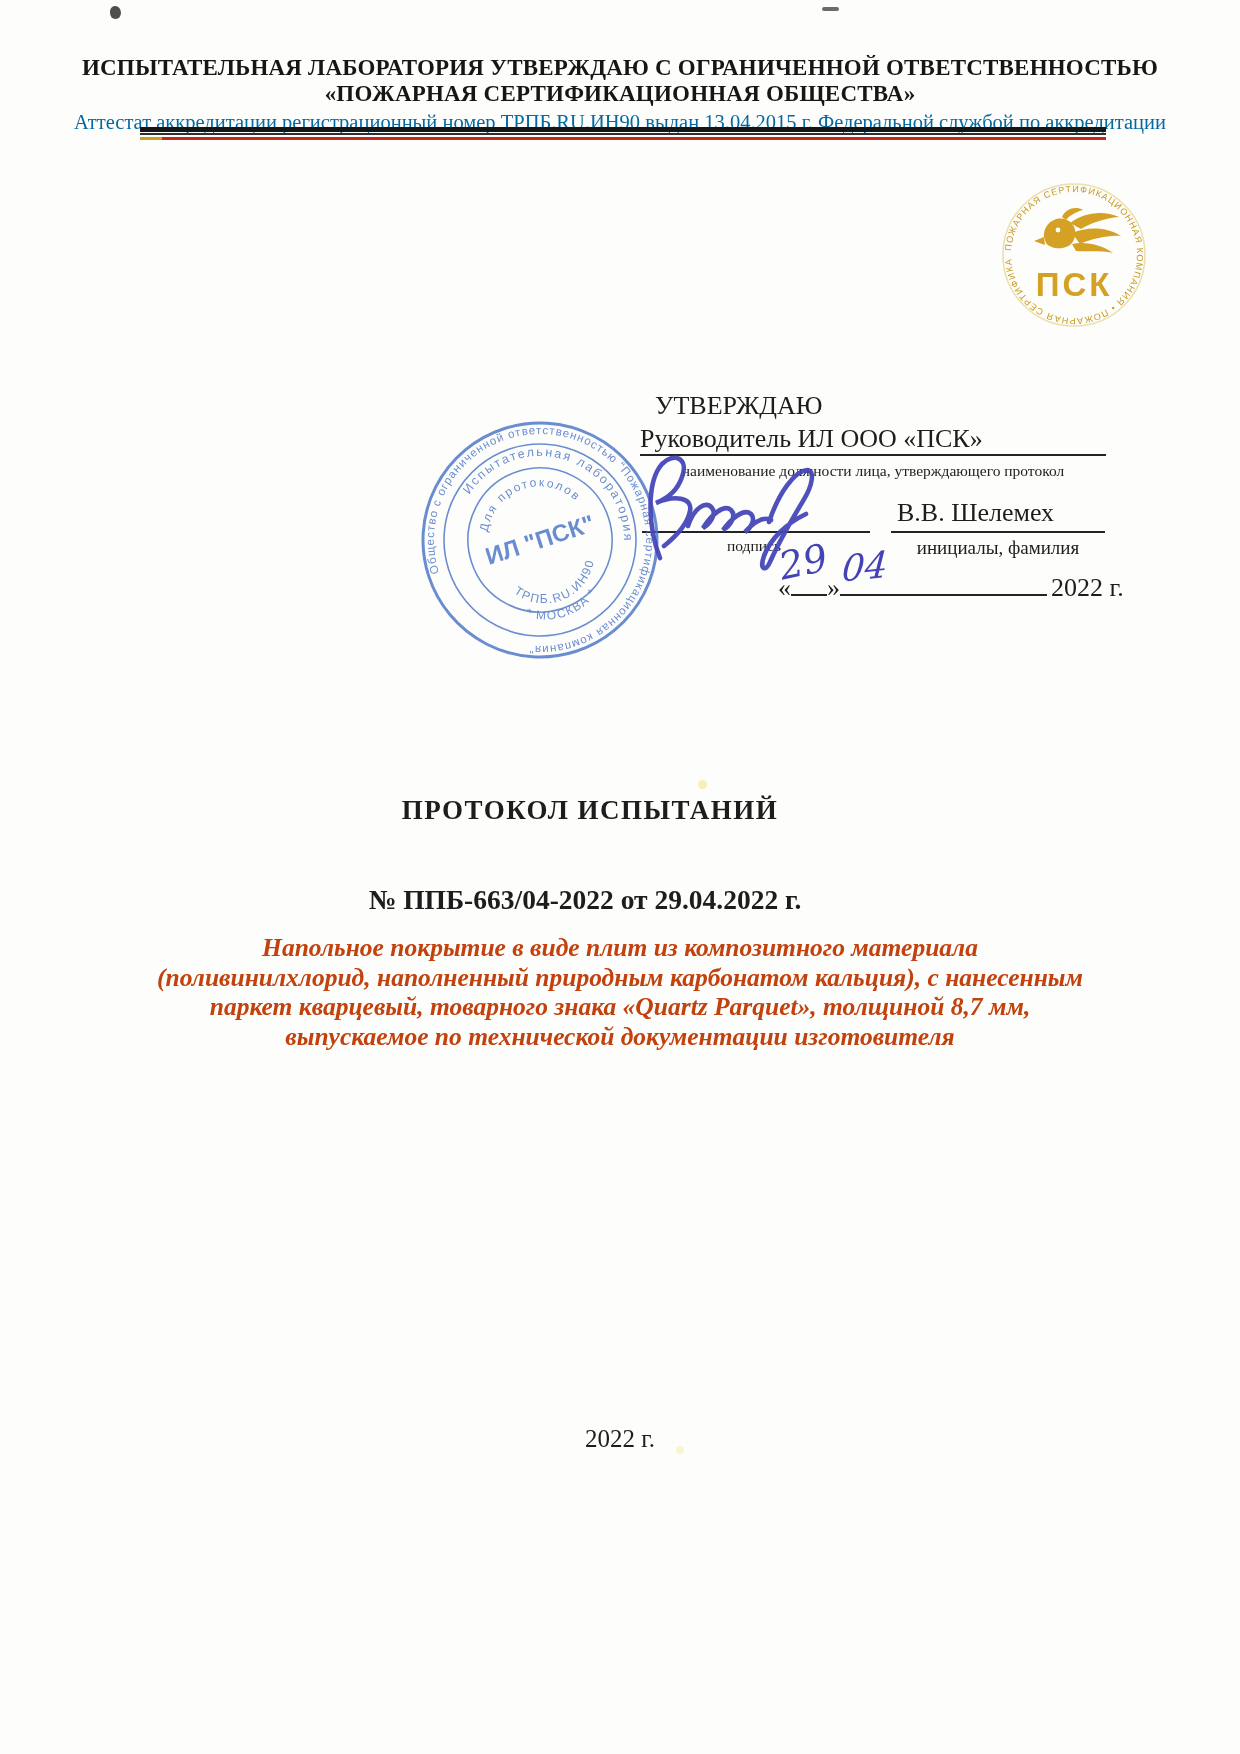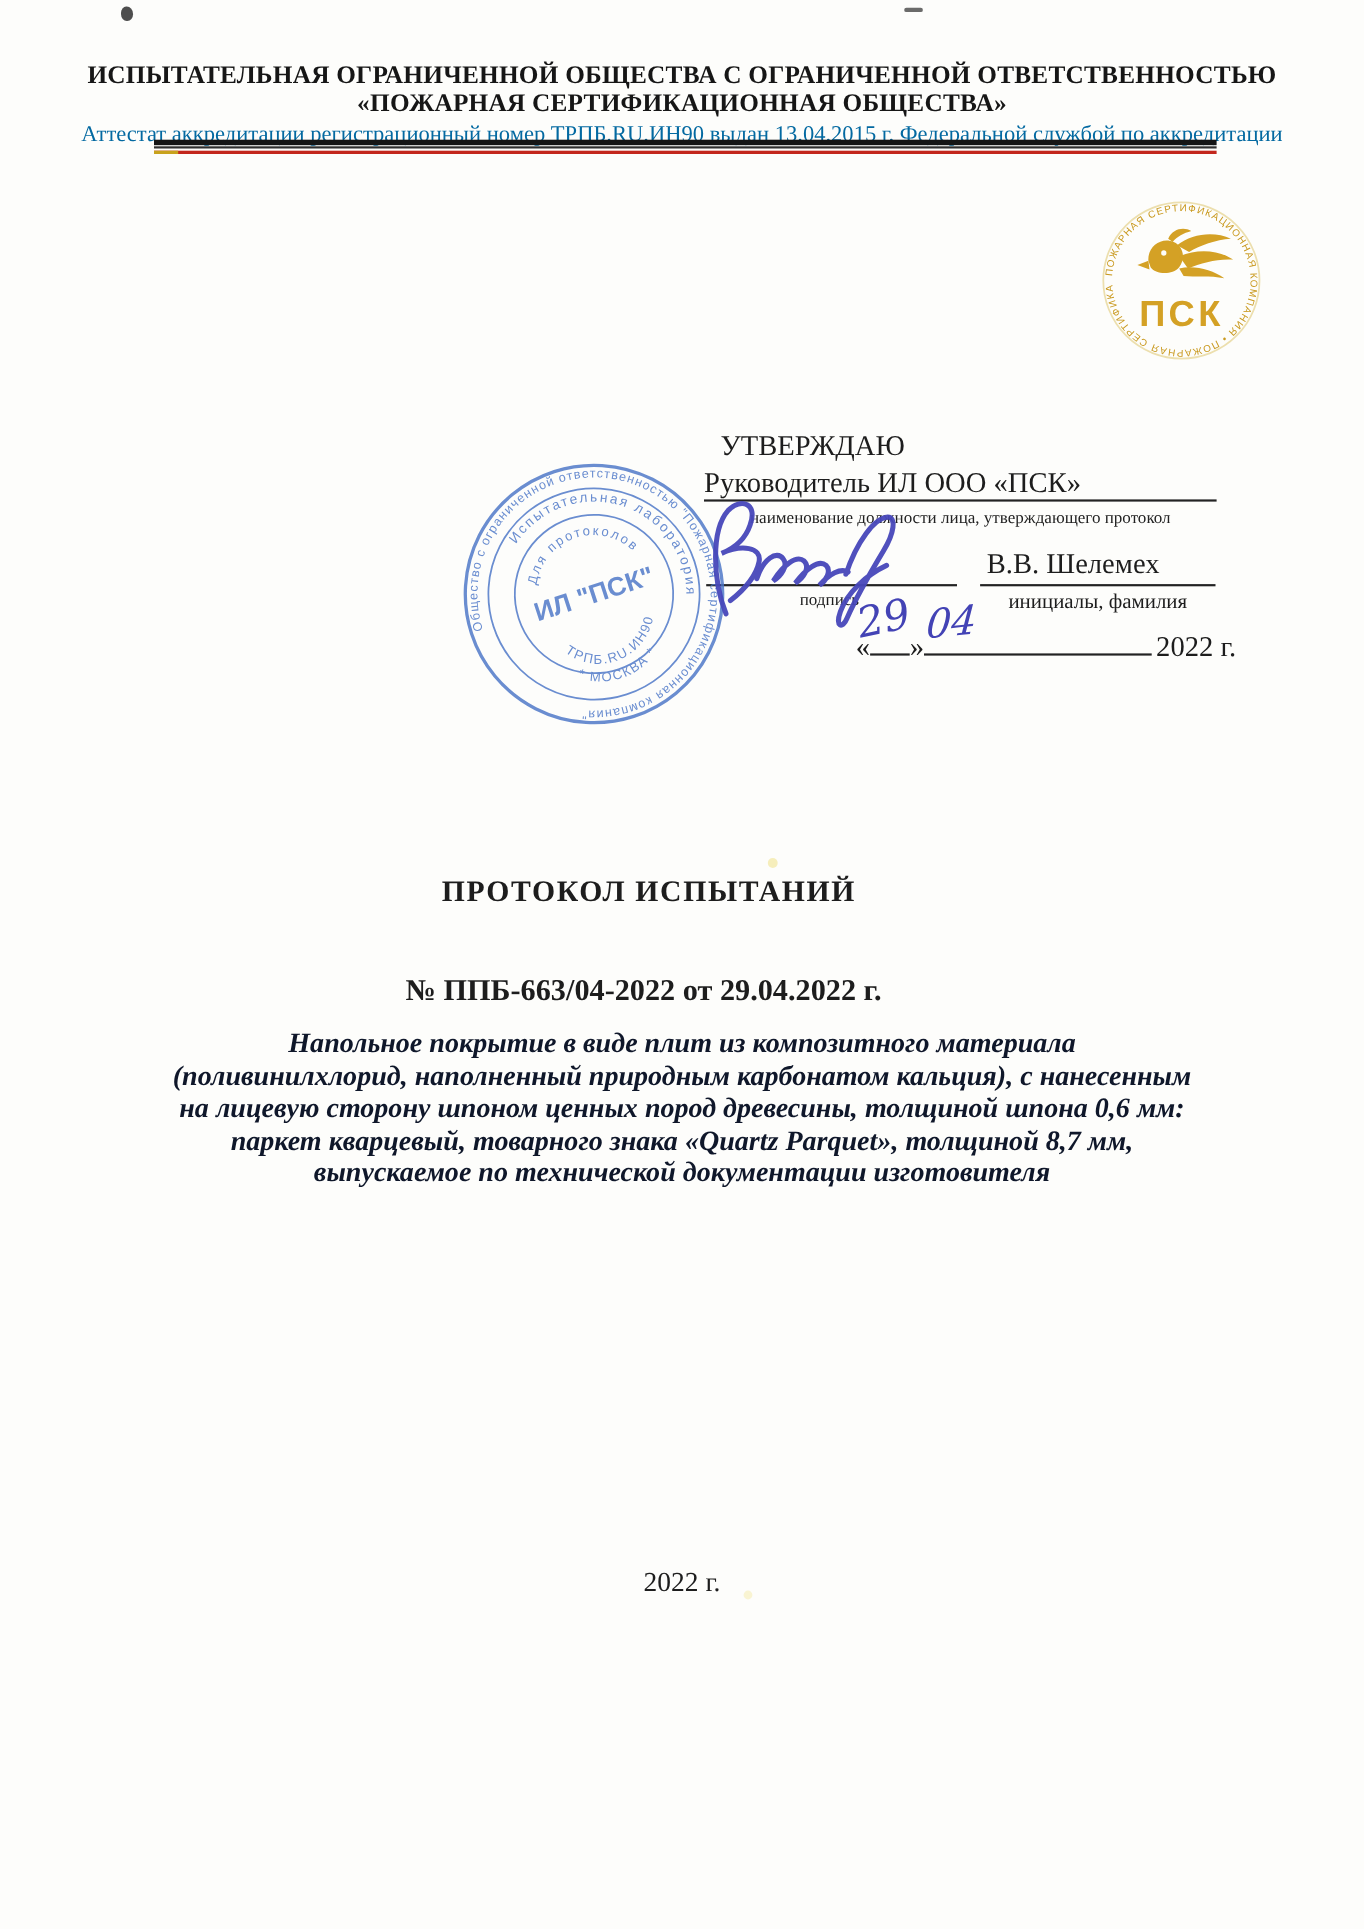--- a/index.html
+++ b/index.html
@@ -33,21 +33,21 @@
   .date-row .q{display:inline-block;}
   .day-slot{display:inline-block;width:36px;border-bottom:2px solid #232323;height:28px;}
   .month-slot{display:inline-block;width:207px;border-bottom:2px solid #232323;height:28px;}
   .date-year{display:inline-block;padding-left:4px;}
   .hand{position:absolute;color:#4343b5;font-style:italic;font-family:"DejaVu Serif",serif;}
   .hand-day{left:779px;top:540px;font-size:38px;transform:rotate(-12deg);}
   .hand-month{left:842px;top:546px;font-size:36px;transform:rotate(-6deg) skewX(-10deg);}
   
   .main-title{left:105px;top:795px;width:970px;text-align:center;font-size:27px;font-weight:bold;letter-spacing:1.5px;}
   .doc-number{left:100px;top:884px;width:970px;text-align:center;font-size:27.5px;font-weight:bold;}
-  .description{left:130px;top:933px;width:980px;text-align:center;font-size:25.5px;font-weight:bold;font-style:italic;line-height:29.5px;color:#0f172a;}
+  .description{left:130px;top:933px;width:980px;text-align:center;font-size:25.5px;font-weight:bold;font-style:italic;line-height:29.5px;color:#c2410c;}
   
   .footer{left:135px;top:1422px;width:970px;text-align:center;font-size:25px;line-height:33px;}
   
   .gold-logo{left:1000px;top:181px;width:148px;height:148px;}
   .blue-stamp{left:412px;top:412px;width:256px;height:256px;opacity:.82;}
   .signature{left:618px;top:446px;width:280px;height:135px;}
   
   .art1{left:110px;top:6px;width:11px;height:13px;background:#2f2f2f;border-radius:45% 55% 50% 50%;opacity:.85;}
   .art2{left:822px;top:7px;width:17px;height:4px;background:#3a3a3a;opacity:.75;border-radius:2px;}
   .art3{left:698px;top:780px;width:9px;height:9px;background:#f1e187;border-radius:50%;opacity:.55;}
@@ -55,21 +55,21 @@
 </style>
 </head>
 <body>
 
 <div class="abs art1"></div>
 <div class="abs art2"></div>
 <div class="abs art3"></div>
 <div class="abs art4"></div>
 
 <div class="abs doc-header">
-  <div class="hdr-bold">ИСПЫТАТЕЛЬНАЯ ОГРАНИЧЕННОЙ ОБЩЕСТВА С ОГРАНИЧЕННОЙ ОТВЕТСТВЕННОСТЬЮ</div>
+  <div class="hdr-bold">ИСПЫТАТЕЛЬНАЯ ЛАБОРАТОРИЯ УТВЕРЖДАЮ С ОГРАНИЧЕННОЙ ОТВЕТСТВЕННОСТЬЮ</div>
   <div class="hdr-bold">«ПОЖАРНАЯ СЕРТИФИКАЦИОННАЯ ОБЩЕСТВА»</div>
   <div class="hdr-reg">Аттестат аккредитации регистрационный номер ТРПБ.RU.ИН90 выдан 13.04.2015 г. Федеральной службой по аккредитации</div>
 </div>
 
 <div class="abs sep">
   <div class="l1"></div>
   <div class="l2"></div>
   <div class="l3"></div>
 </div>
 
@@ -155,20 +155,19 @@
     </g>
   </svg>
 </div>
 
 <div class="abs main-title">ПРОТОКОЛ ИСПЫТАНИЙ</div>
 <div class="abs doc-number">№ ППБ-663/04-2022 от 29.04.2022 г.</div>
 
 <div class="abs description">
   <div>Напольное покрытие в виде плит из композитного материала</div>
   <div>(поливинилхлорид, наполненный природным карбонатом кальция), с нанесенным</div>
-  <div>на лицевую сторону шпоном ценных пород древесины, толщиной шпона 0,6 мм:</div>
   <div>паркет кварцевый, товарного знака «Quartz Parquet», толщиной 8,7 мм,</div>
   <div>выпускаемое по технической документации изготовителя</div>
 </div>
 
 <div class="abs footer">
   <div>2022 г.</div>
 </div>
 
 </body></html>

